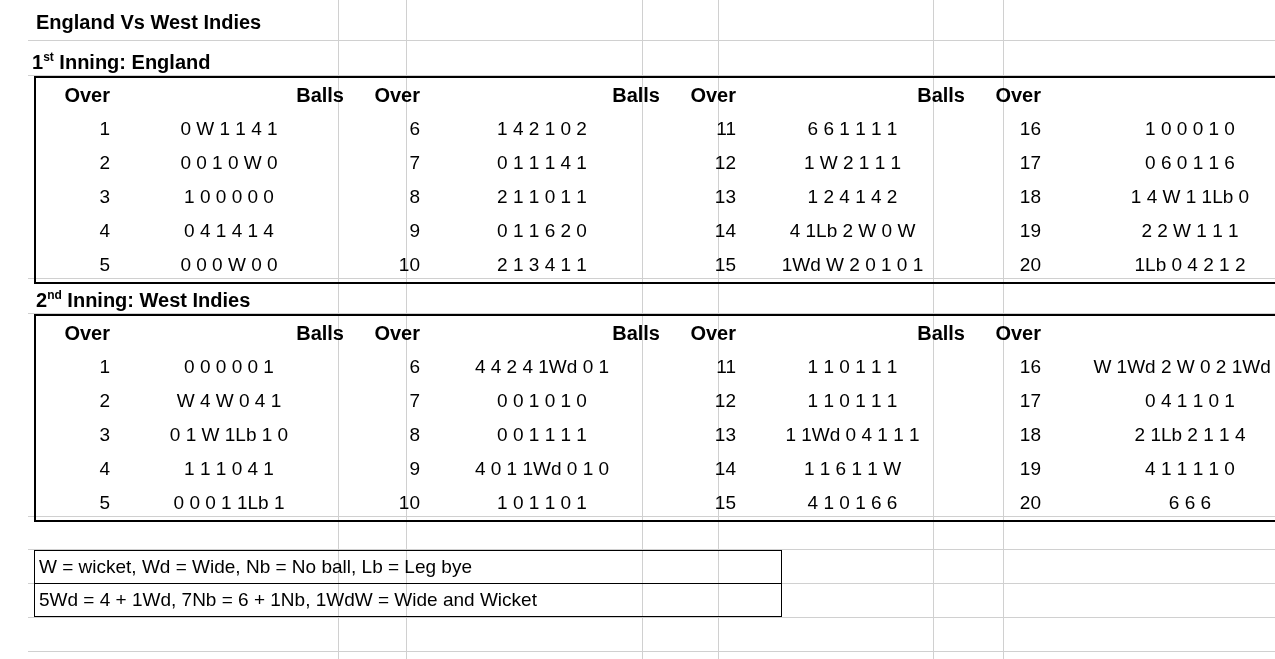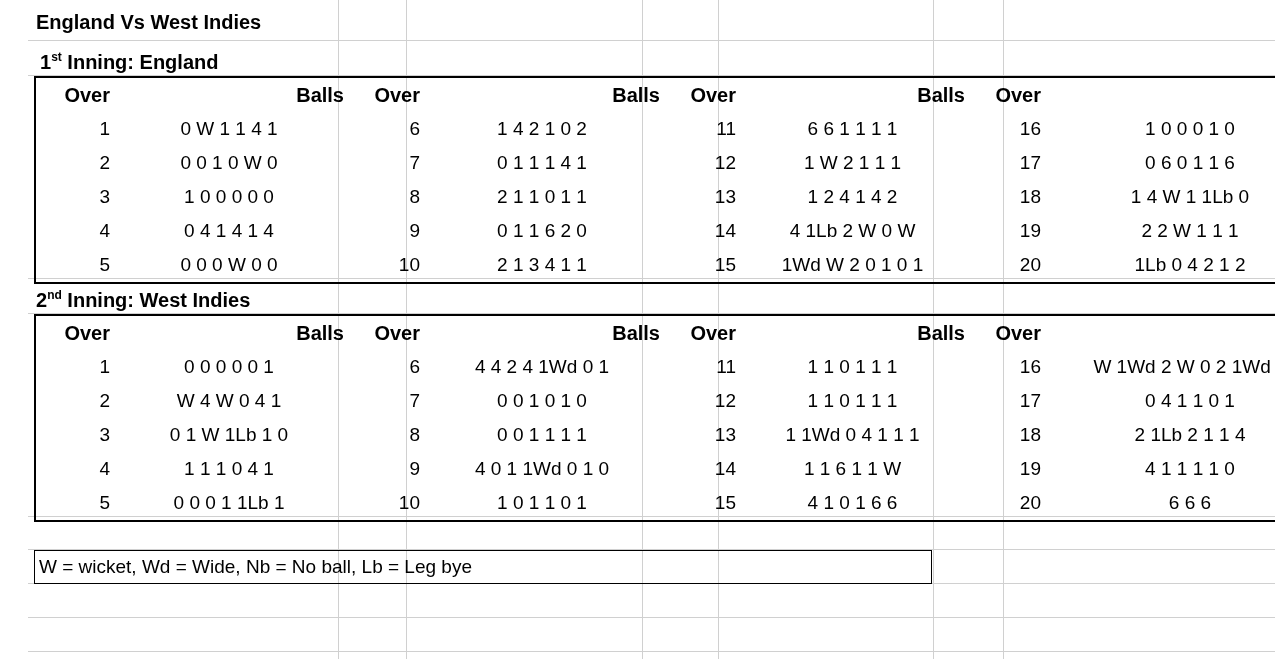--- a/index.html
+++ b/index.html
@@ -35,21 +35,21 @@
     background: #d0d0d0;
   }
   .title {
     position: absolute;
     font-weight: bold;
     font-size: 20px;
     line-height: 22px;
     white-space: nowrap;
   }
   #main-title { left: 8px; top: 11px; }
-  #inning1-title { left: 12px; top: 46px; }
+  #inning1-title { left: 4px; top: 46px; }
   #inning2-title { left: 8px; top: 284px; }
   sup { font-size: 12px; vertical-align: super; }
 
   table.innings {
     position: absolute;
     border-collapse: collapse;
     border: 2px solid #000000;
     table-layout: fixed;
     font-size: 19px;
   }
@@ -73,21 +73,21 @@
   th.balls-h, td.balls-c { text-align: center; padding-left: 4px; }
   .col-w1 { width: 230px; }
   .col-w2 { width: 236px; }
   .col-w3 { width: 225px; }
   .col-w4 { width: 290px; }
 
   table.legend {
     position: absolute;
     left: 6px;
     top: 550px;
-    width: 898px;
+    width: 748px;
     border-collapse: collapse;
     table-layout: fixed;
     font-size: 19px;
   }
   table.legend td {
     border: 1.5px solid #000000;
     height: 32px;
     padding: 0 4px;
     white-space: nowrap;
     vertical-align: middle;
@@ -248,16 +248,19 @@
       <td class="balls-c">6 6 6</td>
     </tr>
   </tbody>
     </table>
 
   <table class="legend">
     <tbody>
         <tr>
       <td>W = wicket, Wd = Wide, Nb = No ball, Lb = Leg bye</td>
     </tr>
+    <tr>
+      <td>5Wd = 4 + 1Wd,  7Nb = 6 + 1Nb, 1WdW = Wide and Wicket</td>
+    </tr>
   </tbody>
     </table>
 
 </div>
 
 </body></html>

